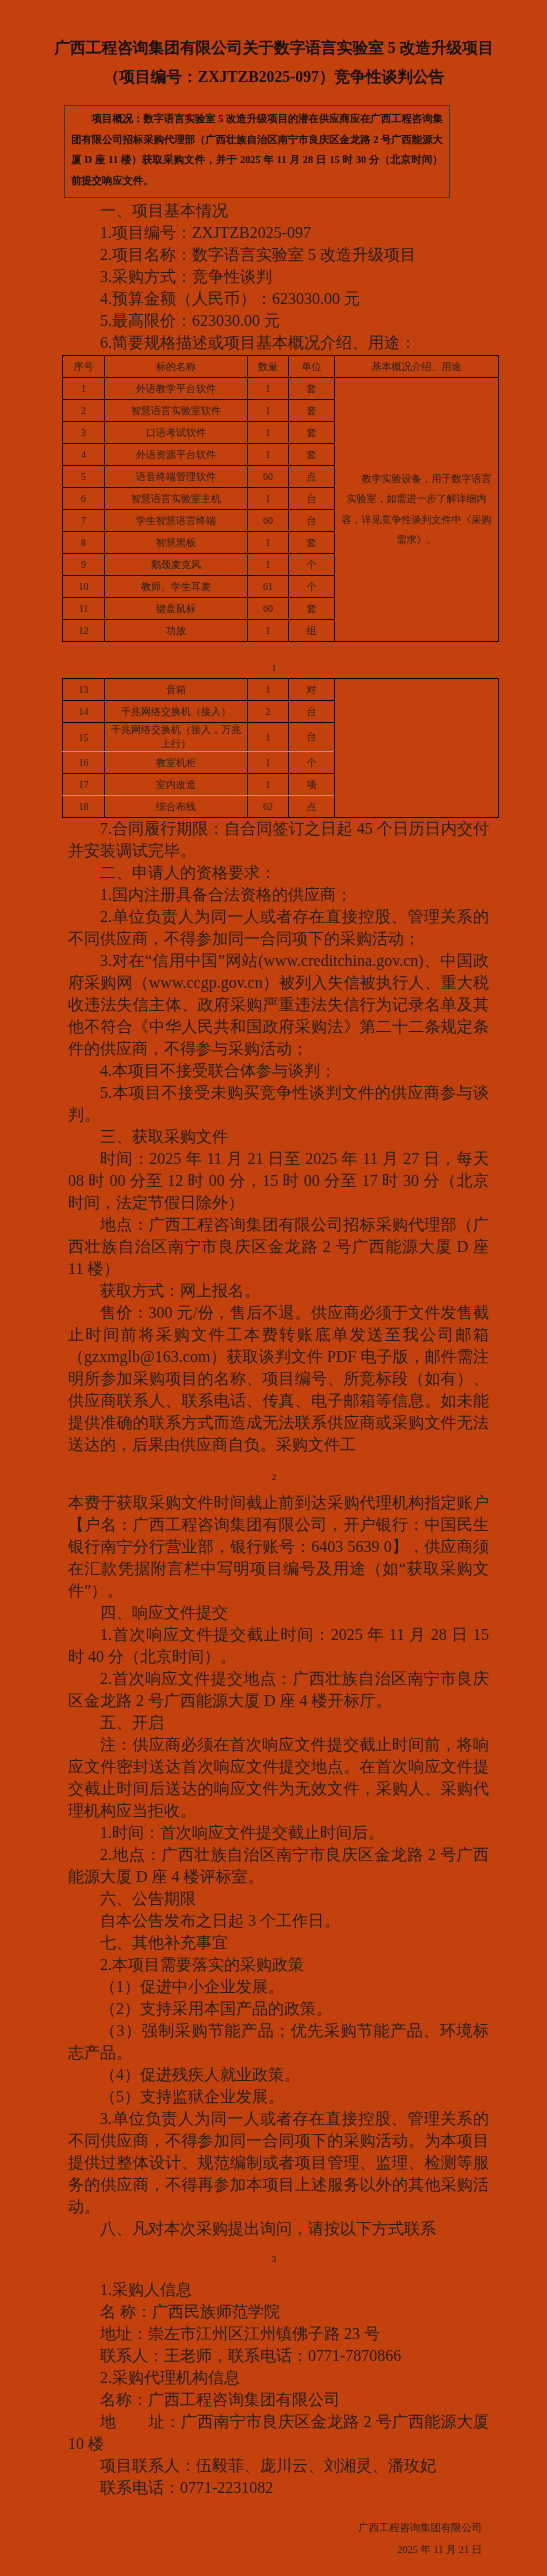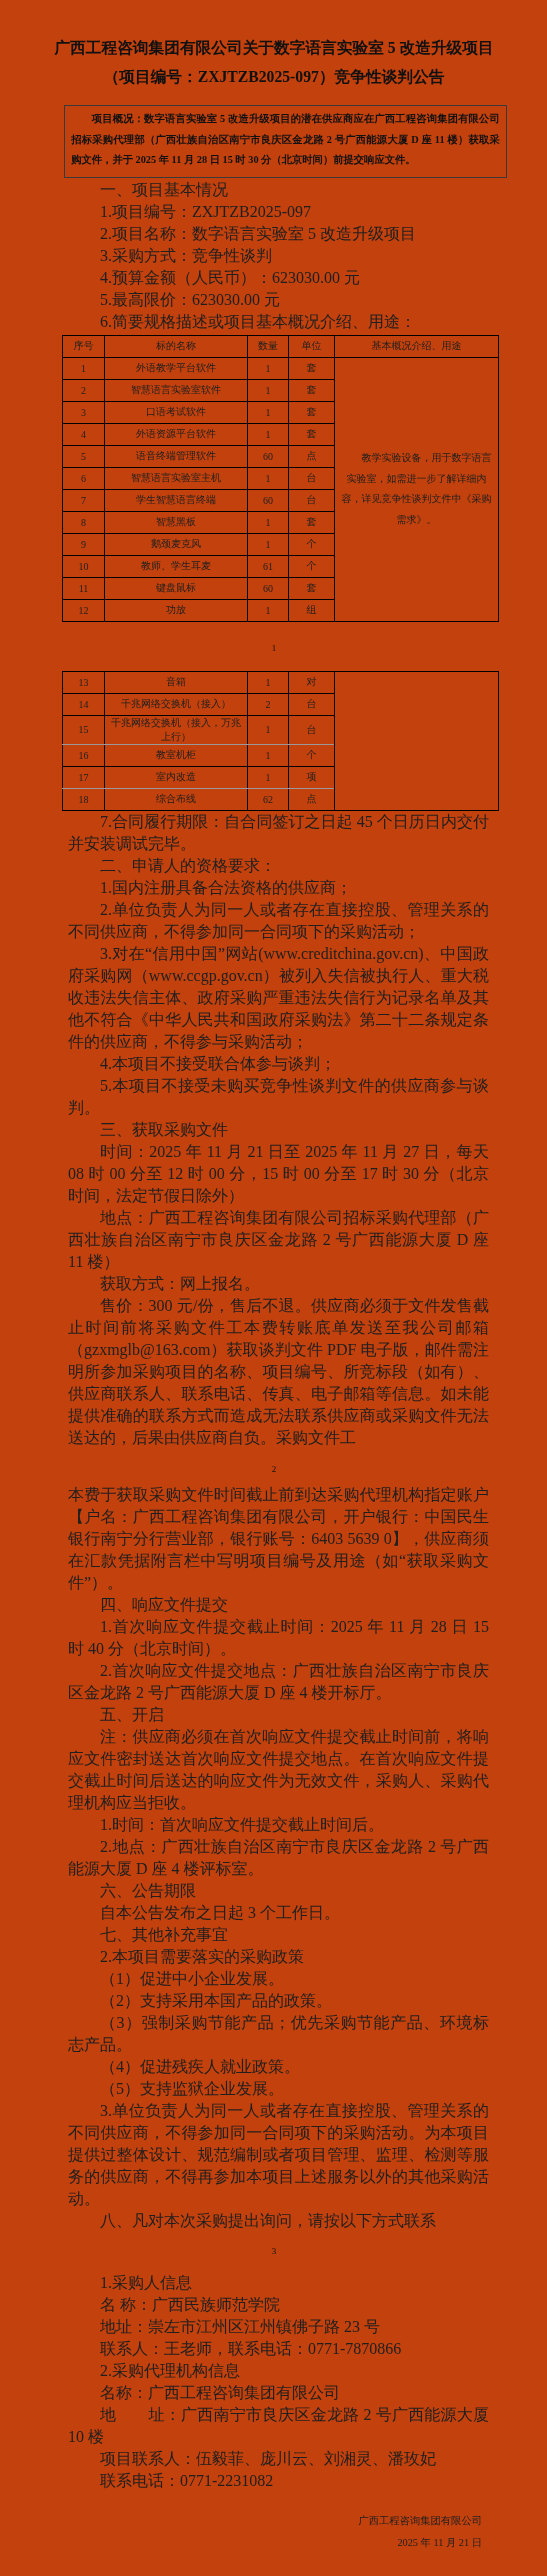--- a/index.html
+++ b/index.html
@@ -16,21 +16,21 @@
     margin:33px 38px 0 38px;
     text-align:center;
     font-size:15.7px;
     font-weight:bold;
     line-height:29px;
     color:#111;
   }
   .overview-box{
     box-sizing:border-box;
     margin:13.7px 51px 0 64px;
-    width:443px;
+    width:386px;
     border:1.4px solid #3a3a3a;
     padding:3.4px 6.2px 6.2px 6.2px;
   }
   .overview-box p{
     margin:0;
     font-size:10.3px;
     font-weight:bold;
     line-height:20.5px;
     text-align:justify;
     text-indent:2em;
@@ -65,21 +65,21 @@
     padding:0 2.7px;
     overflow:hidden;
   }
   table.items th{height:21px;}
   td.note-cell{
     text-align:justify;
     text-indent:2em;
     line-height:20.5px;
     padding:0 9.6px;
   }
-  table.t2{margin-top:15px;border-top:1.4px solid #7d7d7d;}
+  table.t2{margin-top:2px;border-top:1.4px solid #7d7d7d;}
   tr.thick-bottom td{border-bottom:1.4px solid #9a9a9a;}
   .pagenum{
     text-align:center;
     font-size:9px;
     line-height:16.4px;
     color:#111;
   }
   .pn1{margin-top:18px;}
   .pn2{margin-top:12.3px;}
   .pn3{margin-top:11px;}

